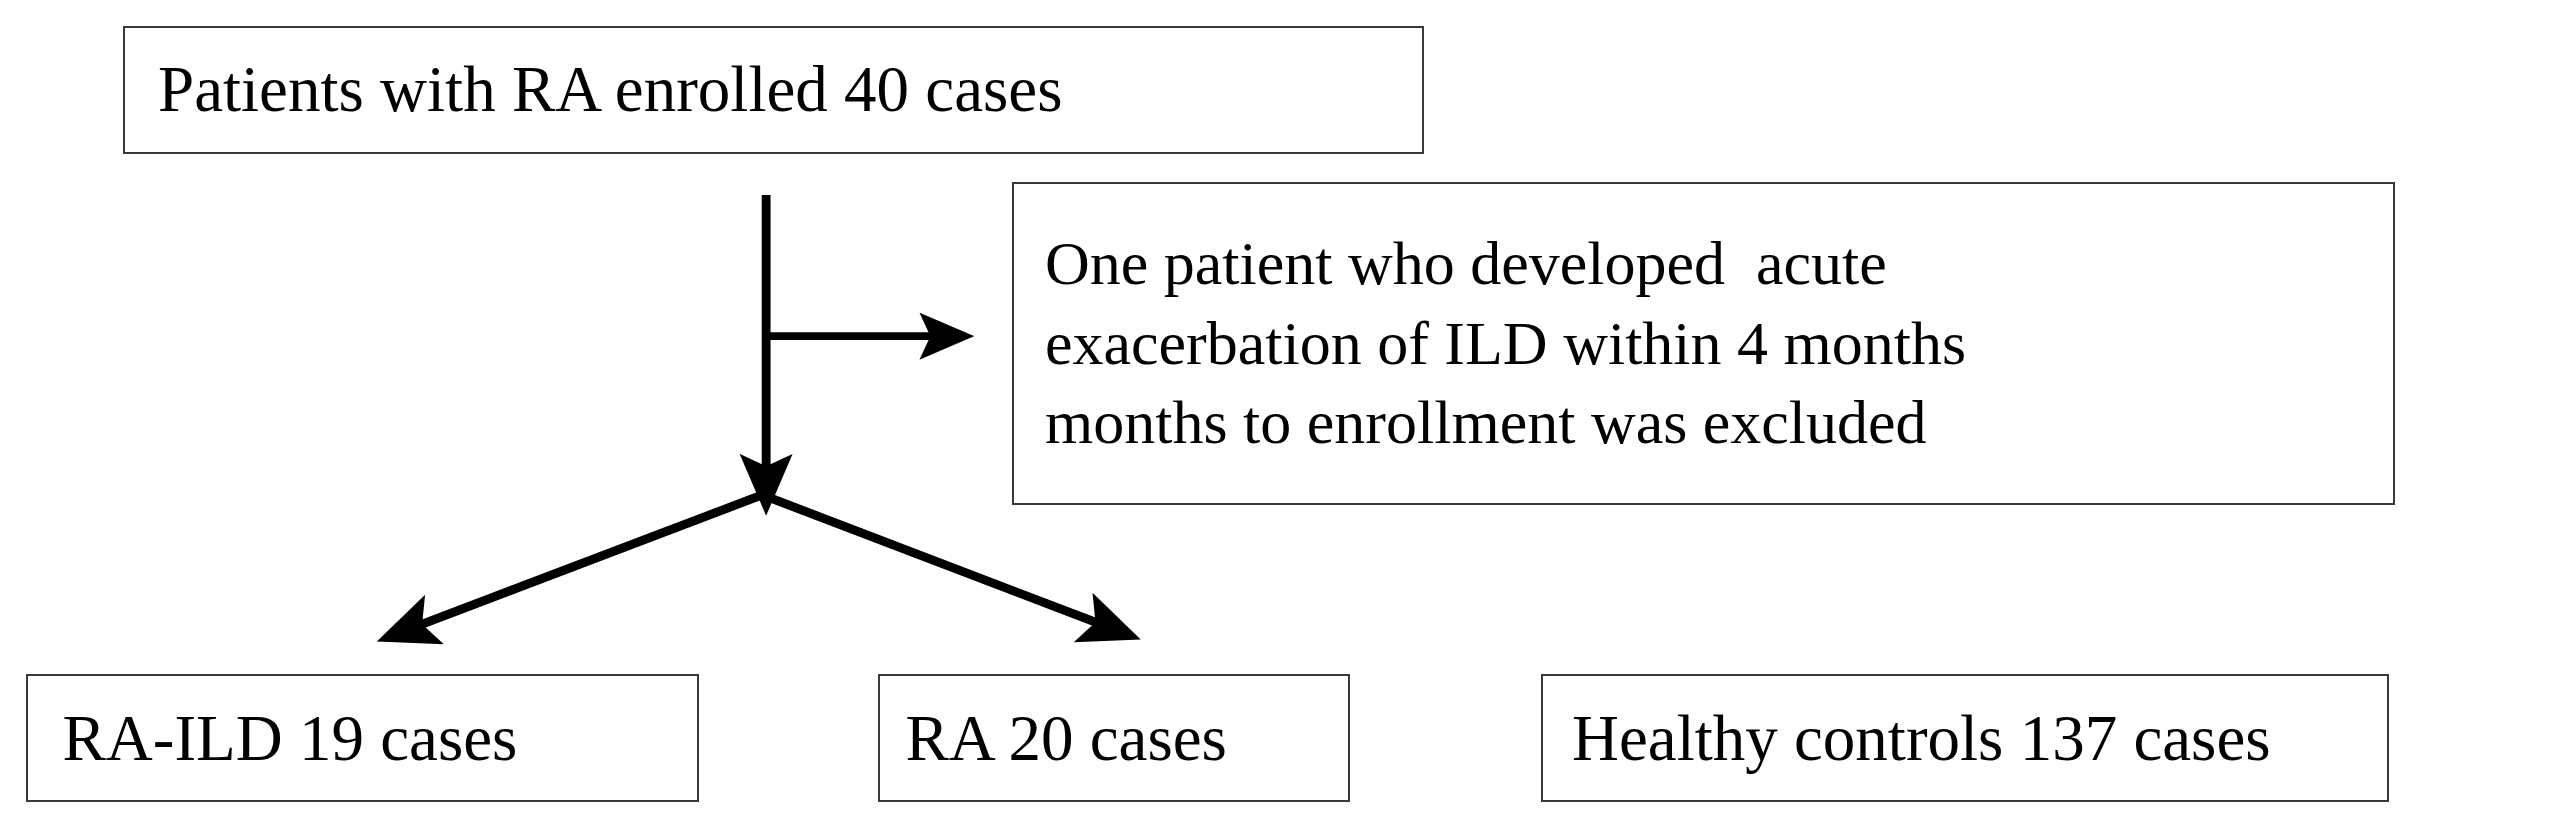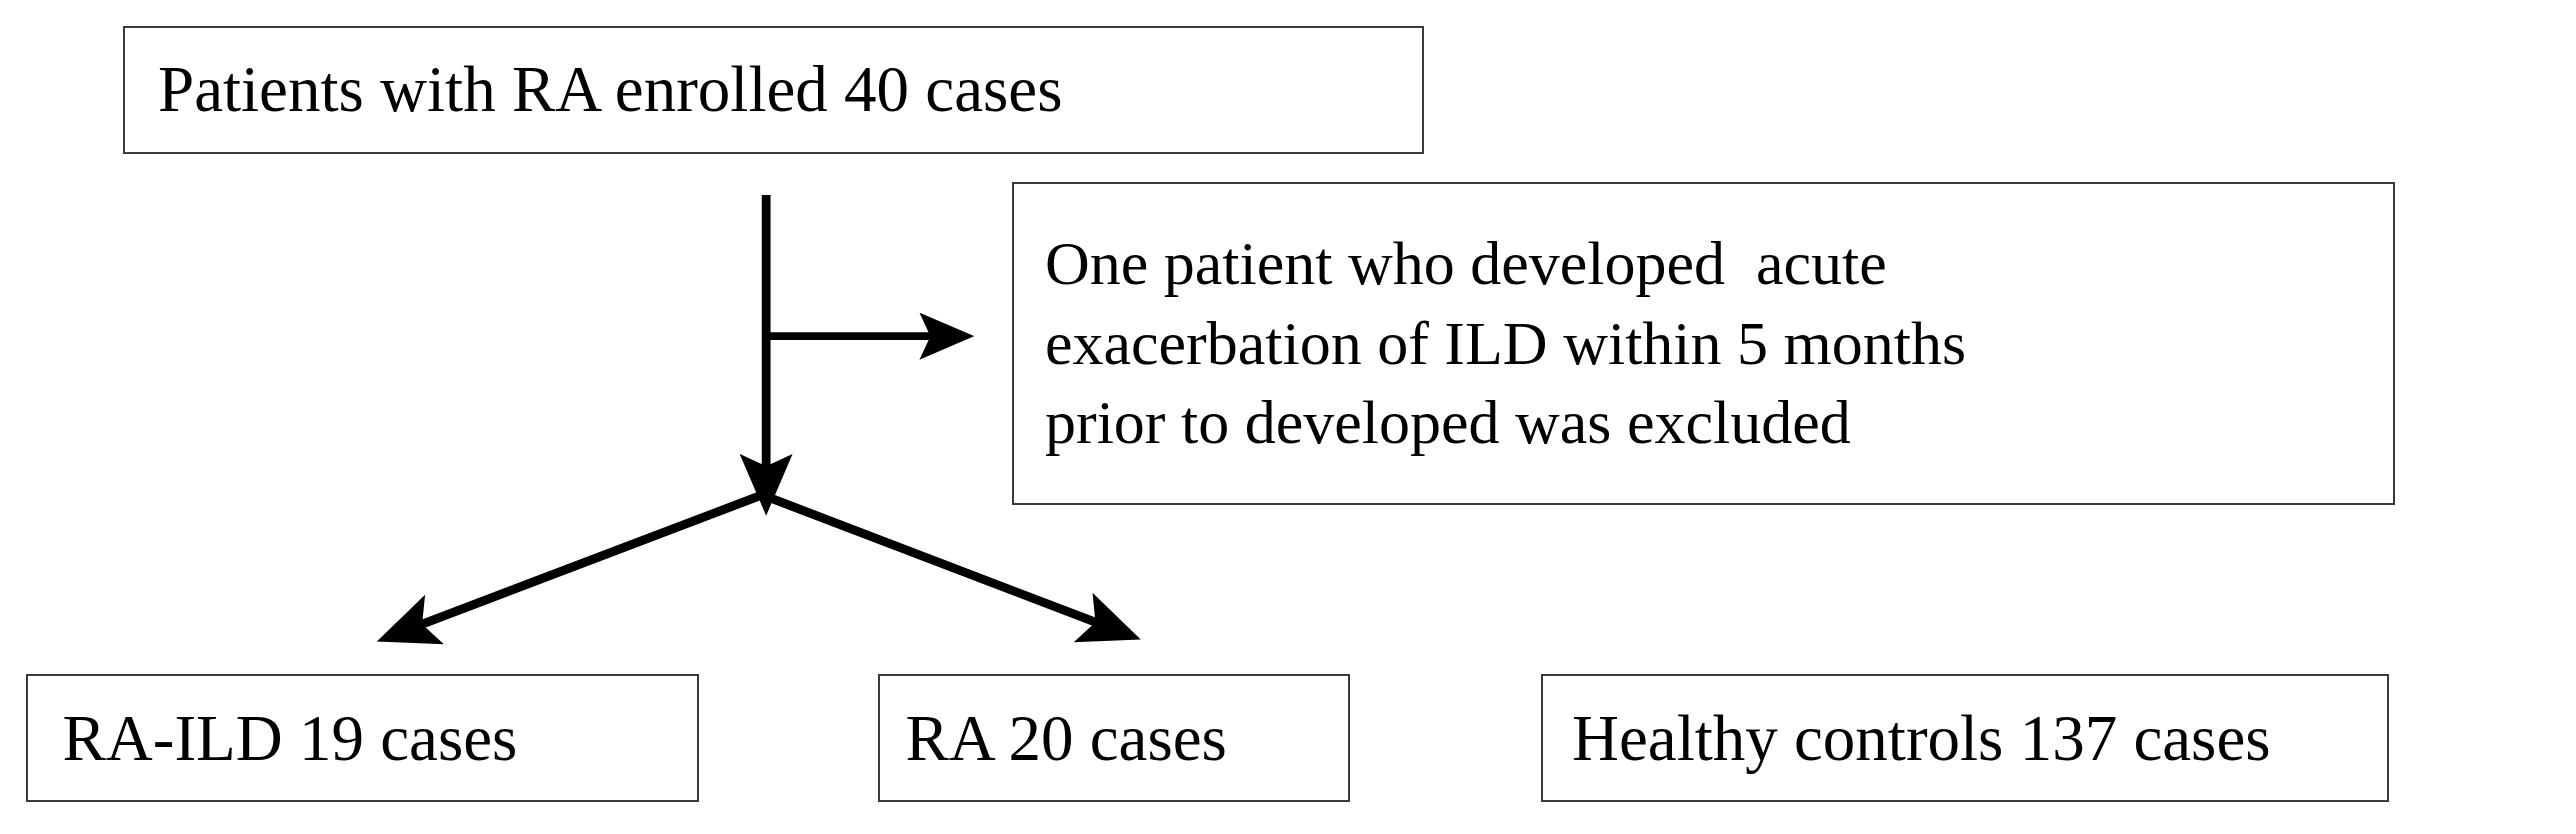--- a/index.html
+++ b/index.html
@@ -116,21 +116,21 @@
     <line x1="777" y1="505" x2="414" y2="643" stroke="#000000" stroke-width="9" marker-end="url(#arrowhead-diag-l)"></line>
 
     <line x1="777" y1="505" x2="1133" y2="641" stroke="#000000" stroke-width="9" marker-end="url(#arrowhead-diag-r)"></line>
   </svg>
 
   <div class="flow-box" id="box-enrolled">
     <span class="box-text">Patients with RA enrolled 40 cases</span>
   </div>
 
   <div class="flow-box" id="box-excluded">
-    <span class="box-text"><span>One patient who developed  acute</span><br><span>exacerbation of ILD within 5 months</span><br><span>prior to developed was excluded</span></span>
+    <span class="box-text"><span>One patient who developed  acute</span><br><span>exacerbation of ILD within 4 months</span><br><span>months to enrollment was excluded</span></span>
   </div>
 
   <div class="flow-box" id="box-ra-ild">
     <span class="box-text">RA-ILD 19 cases</span>
   </div>
 
   <div class="flow-box" id="box-ra">
     <span class="box-text">RA 20 cases</span>
   </div>
 

